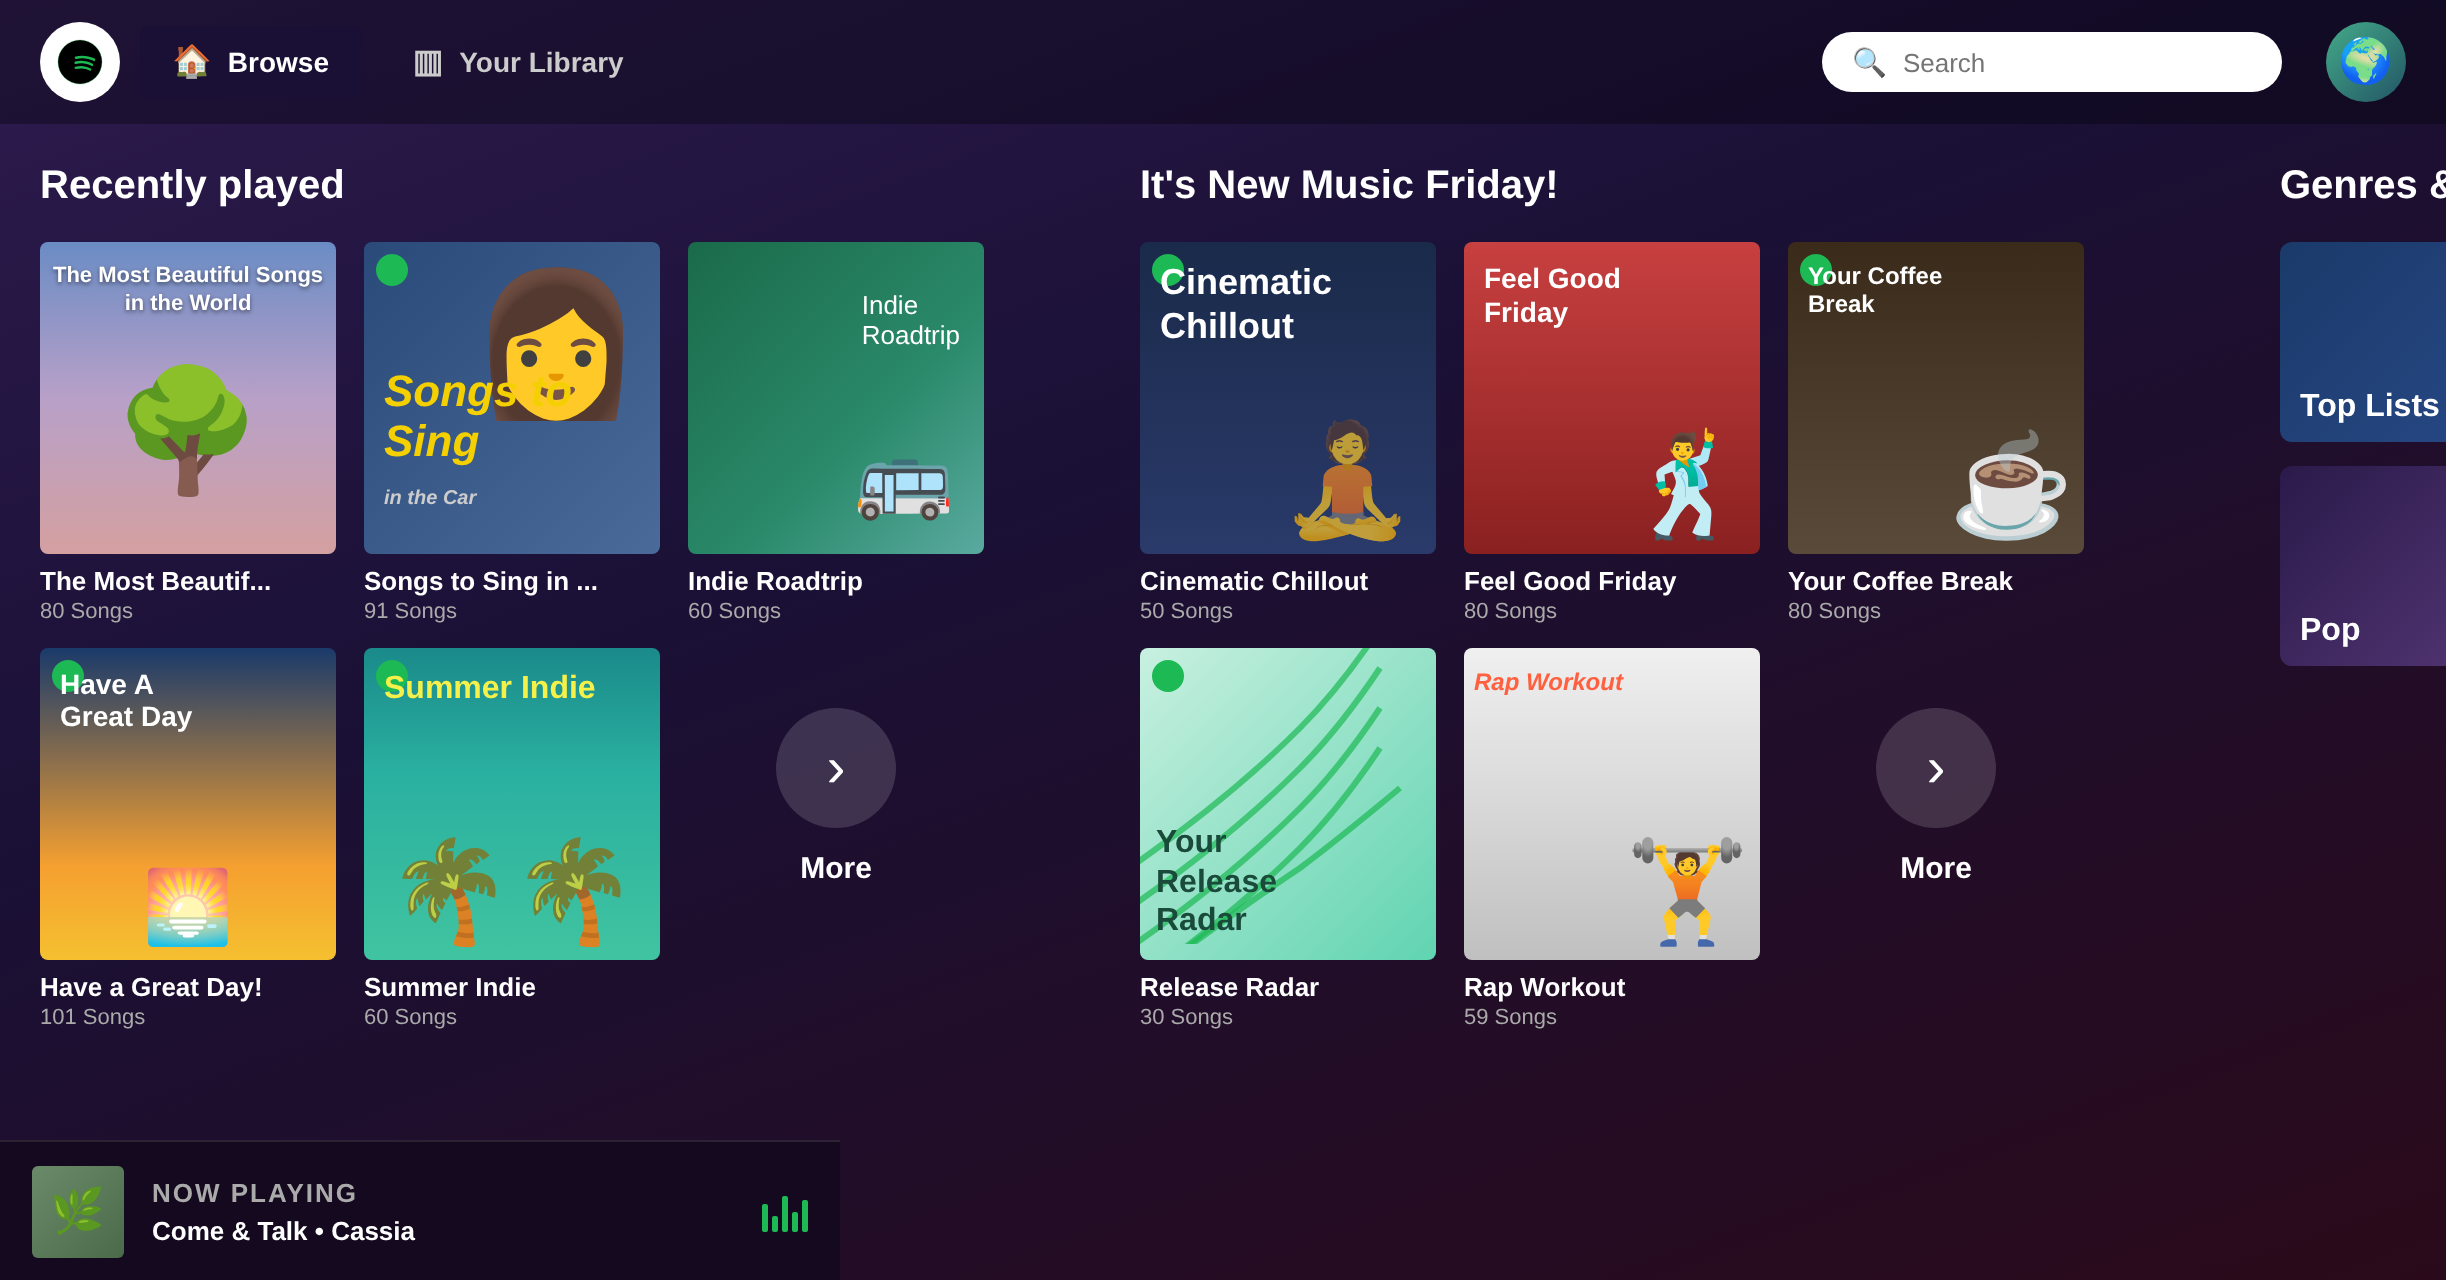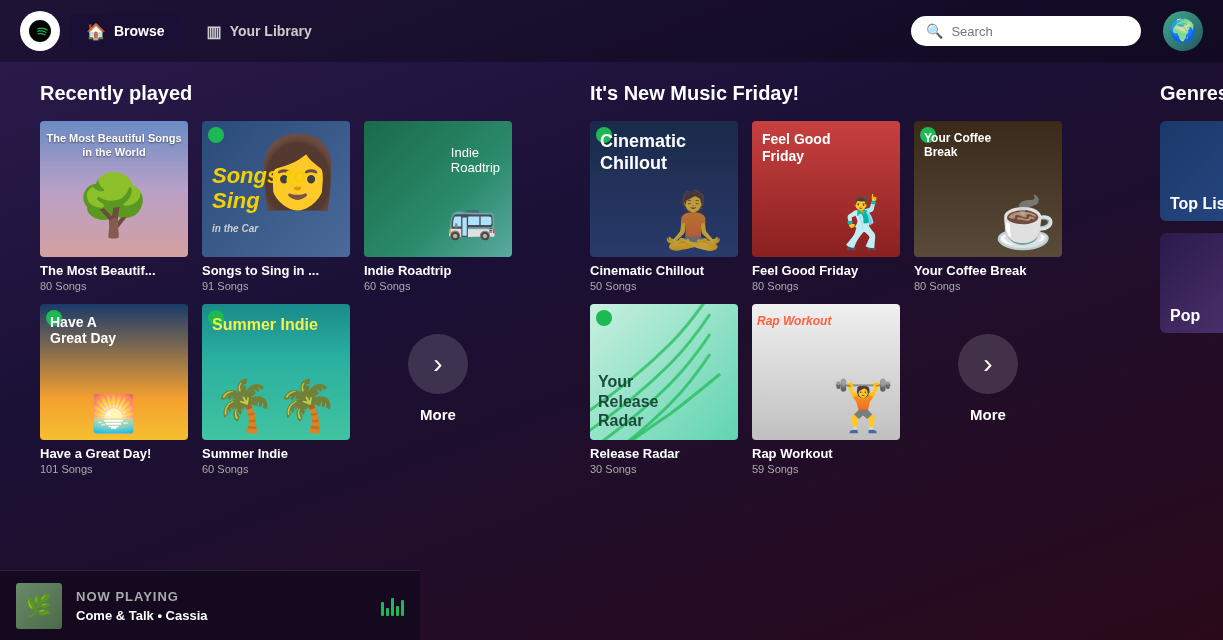--- a/index.html
+++ b/index.html
@@ -79,21 +79,20 @@
       font-size: 22px;
     }
 
     
     .main-content {
       display: flex;
       padding: 20px 0 0 0;
       gap: 16px;
       height: calc(640px - 62px - 70px);
       overflow: hidden;
-      margin-left: 20px;
     }
 
     
     .section {
       padding: 0 20px;
       flex-shrink: 0;
     }
     .section-title {
       font-size: 20px;
       font-weight: 700;
@@ -112,21 +111,21 @@
       display: grid;
       grid-template-columns: repeat(3, 148px);
       grid-template-rows: auto auto;
       gap: 12px 14px;
     }
     .grid-item {
       cursor: pointer;
     }
     .card-img {
       width: 148px;
-      height: 136px;
+      height: 156px;
       border-radius: 4px;
       position: relative;
       overflow: hidden;
       margin-bottom: 6px;
       flex-shrink: 0;
     }
     .card-title { font-size: 13px; font-weight: 700; color: #fff; }
     .card-sub { font-size: 11px; color: #aaa; margin-top: 2px; }
 
     

